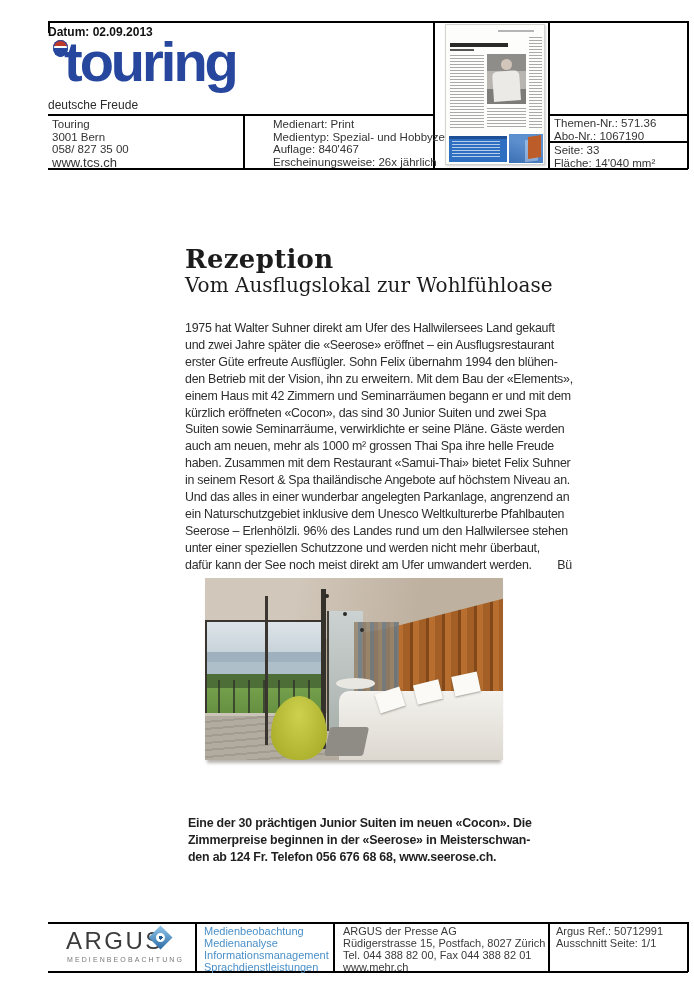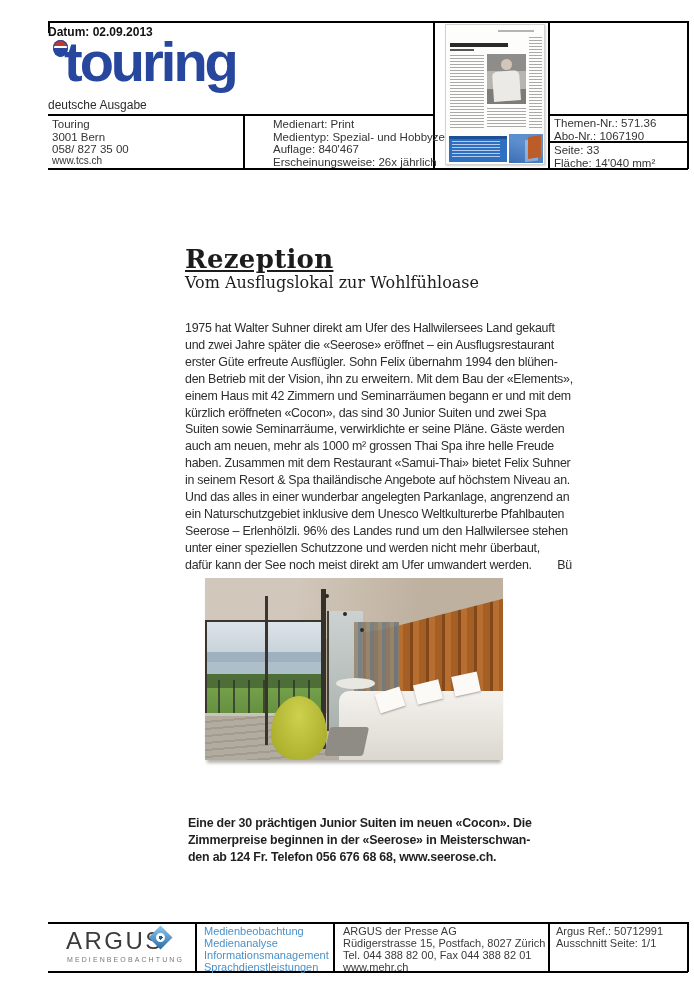--- a/index.html
+++ b/index.html
@@ -20,21 +20,21 @@
     border-radius:50% 50% 50% 50% / 46% 46% 54% 54%;
     background:linear-gradient(180deg,#c0392b 0 38%,#ffffff 38% 48%,#27479e 48%);
     box-shadow:0 0 0 1px #27479e inset;
   }
   .logotype {
     left:64px; top:34px; font-size:56px; font-weight:800; letter-spacing:-3px;
     color:#27479e; line-height:1;
   }
   .edition { left:48px; top:98px; font-size:12px; color:#2b2b2b; }
   .hcol { font-size:11.5px; line-height:12.7px; color:#343434; }
-  .hlink { font-size:10px; color:#343434; text-decoration:none;text-align:right; }
+  .hlink { font-size:13px; color:#343434; text-decoration:none;text-align:right; }
 
   
   .thumb { left:445px; top:24px; width:100px; height:141px; background:#fdfdfc;
            border:1px solid #d2d2cf; box-shadow:1px 1px 2px rgba(0,0,0,.18); overflow:hidden; }
   .txtlines { background:repeating-linear-gradient(180deg,#9b9b9b 0 1px, transparent 1px 3px); opacity:.85; }
   .mt-pagehead { left:52px; top:5px; width:36px; height:2px; background:#b5b5b5; }
   .mt-headline { left:4px; top:18px; width:58px; height:4px; background:#2a2a2a; }
   .mt-headline2 { left:4px; top:24px; width:24px; height:2px; background:#555; }
   .mt-col1 { left:4px; top:30px; width:34px; height:74px; }
   .mt-photo { left:41px; top:29px; width:39px; height:50px;
@@ -48,23 +48,23 @@
   .mt-blue1-lines { left:3px; top:5px; width:48px; height:18px;
       background:repeating-linear-gradient(180deg, rgba(255,255,255,.65) 0 1px, transparent 1px 3px); }
   .mt-blue1-bar { left:0; top:0; width:58px; height:3px; background:#1c4f96; }
   .mt-blue2 { left:63px; top:109px; width:34px; height:29px;
               background:linear-gradient(200deg,#5d8fce 40%,#3a6fb4); overflow:hidden; }
   .mt-orange { left:19px; top:2px; width:13px; height:22px; background:#bc5c28;
                transform:skewY(-8deg); box-shadow:-3px 3px 0 rgba(255,255,255,.35); }
 
   
   .kicker { left:185px; top:246px; font-family:"DejaVu Serif", serif; font-weight:bold;
-            font-size:26px; line-height:1.05; color:#1c1c1c; letter-spacing:.3px;text-decoration:underline; }
+            font-size:26px; line-height:1.05; color:#1c1c1c; letter-spacing:.3px; }
   .title  { left:185px; top:274px; font-family:"DejaVu Serif", serif; font-weight:500;
-            font-size:16px; line-height:1.1; color:#1c1c1c; }
+            font-size:20px; line-height:1.1; color:#1c1c1c; }
   .body-text { left:185px; top:304px; width:424px; font-size:12.4px; line-height:16.9px;
                letter-spacing:-0.25px; color:#2d2d2d; font-weight:500;margin-top:16px; }
   .caption { left:188px; top:783px; width:360px; font-size:12.4px; line-height:17px;
              font-weight:bold; color:#1f1f1f; letter-spacing:-0.2px;margin-top:32px; }
 
   
   .photo { left:205px; top:578px; width:298px; height:182px; background:#b9aa98;
            overflow:hidden; box-shadow:0 5px 3px -2px rgba(125,120,112,.55); }
   .ph-wood { left:45%; top:0; width:55%; height:100%;
       background:repeating-linear-gradient(90deg,#a35f26 0 7px,#83481a 7px 10px,#b76e2e 10px 16px); }
@@ -123,21 +123,21 @@
   <div class="rule" style="left:548px;top:141px;width:140px;height:1.5px;"></div>
   <div class="rule" style="left:48px;top:168px;width:640px;height:2px;"></div>
   <div class="rule" style="left:243px;top:114px;width:1.5px;height:55px;"></div>
   <div class="rule" style="left:433px;top:21px;width:1.5px;height:148px;"></div>
   <div class="rule" style="left:548px;top:21px;width:1.5px;height:148px;"></div>
   <div class="rule" style="left:687px;top:21px;width:1.5px;height:148px;"></div>
 
   <div class="abs datum">Datum: 02.09.2013</div>
   <div class="abs tcs-badge"></div>
   <div class="abs logotype">touring</div>
-  <div class="abs edition">deutsche Ausgabe</div>
+  <div class="abs edition">deutsche Freude</div>
 
   <div class="abs hcol pre" style="left:52px;top:118px;">Touring
 3001 Bern
 058/ 827 35 00</div>
   <a class="abs hlink" href="#" style="left:52px;top:155px;">www.tcs.ch</a>
 
   <div class="abs hcol pre" style="left:249px;top:118px;margin-left:24px;">Medienart: Print
 Medientyp: Spezial- und Hobbyzeitschriften
 Auflage: 840'467
 Erscheinungsweise: 26x jährlich</div>

